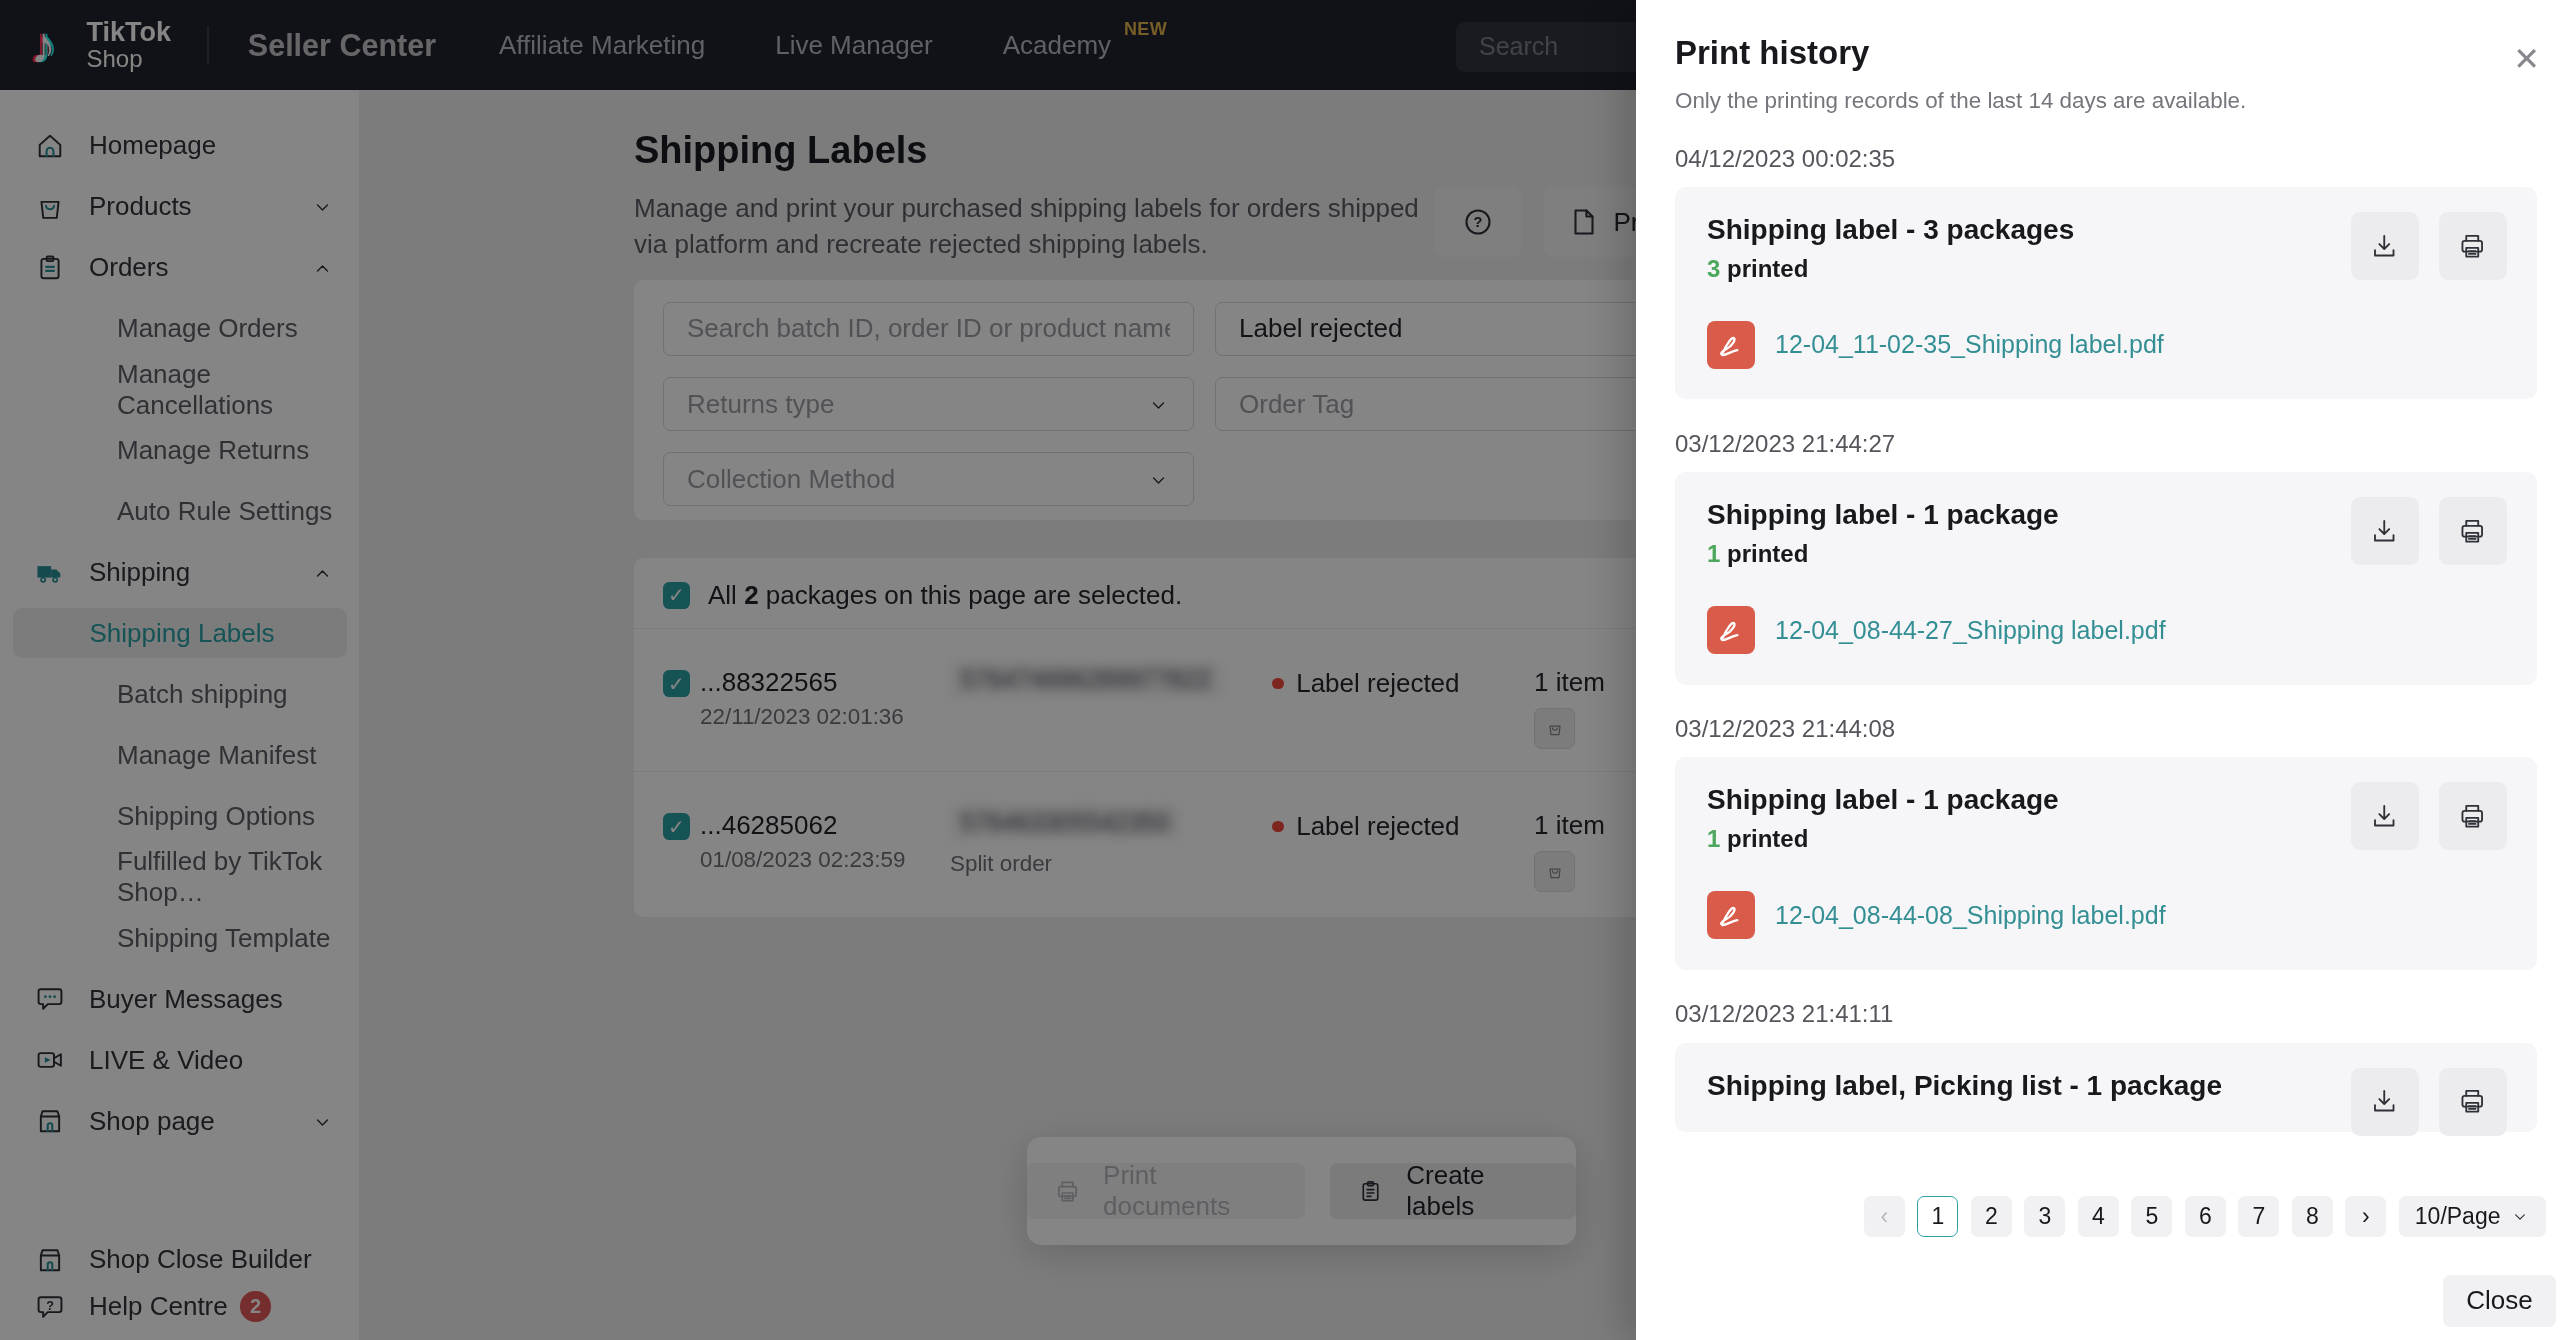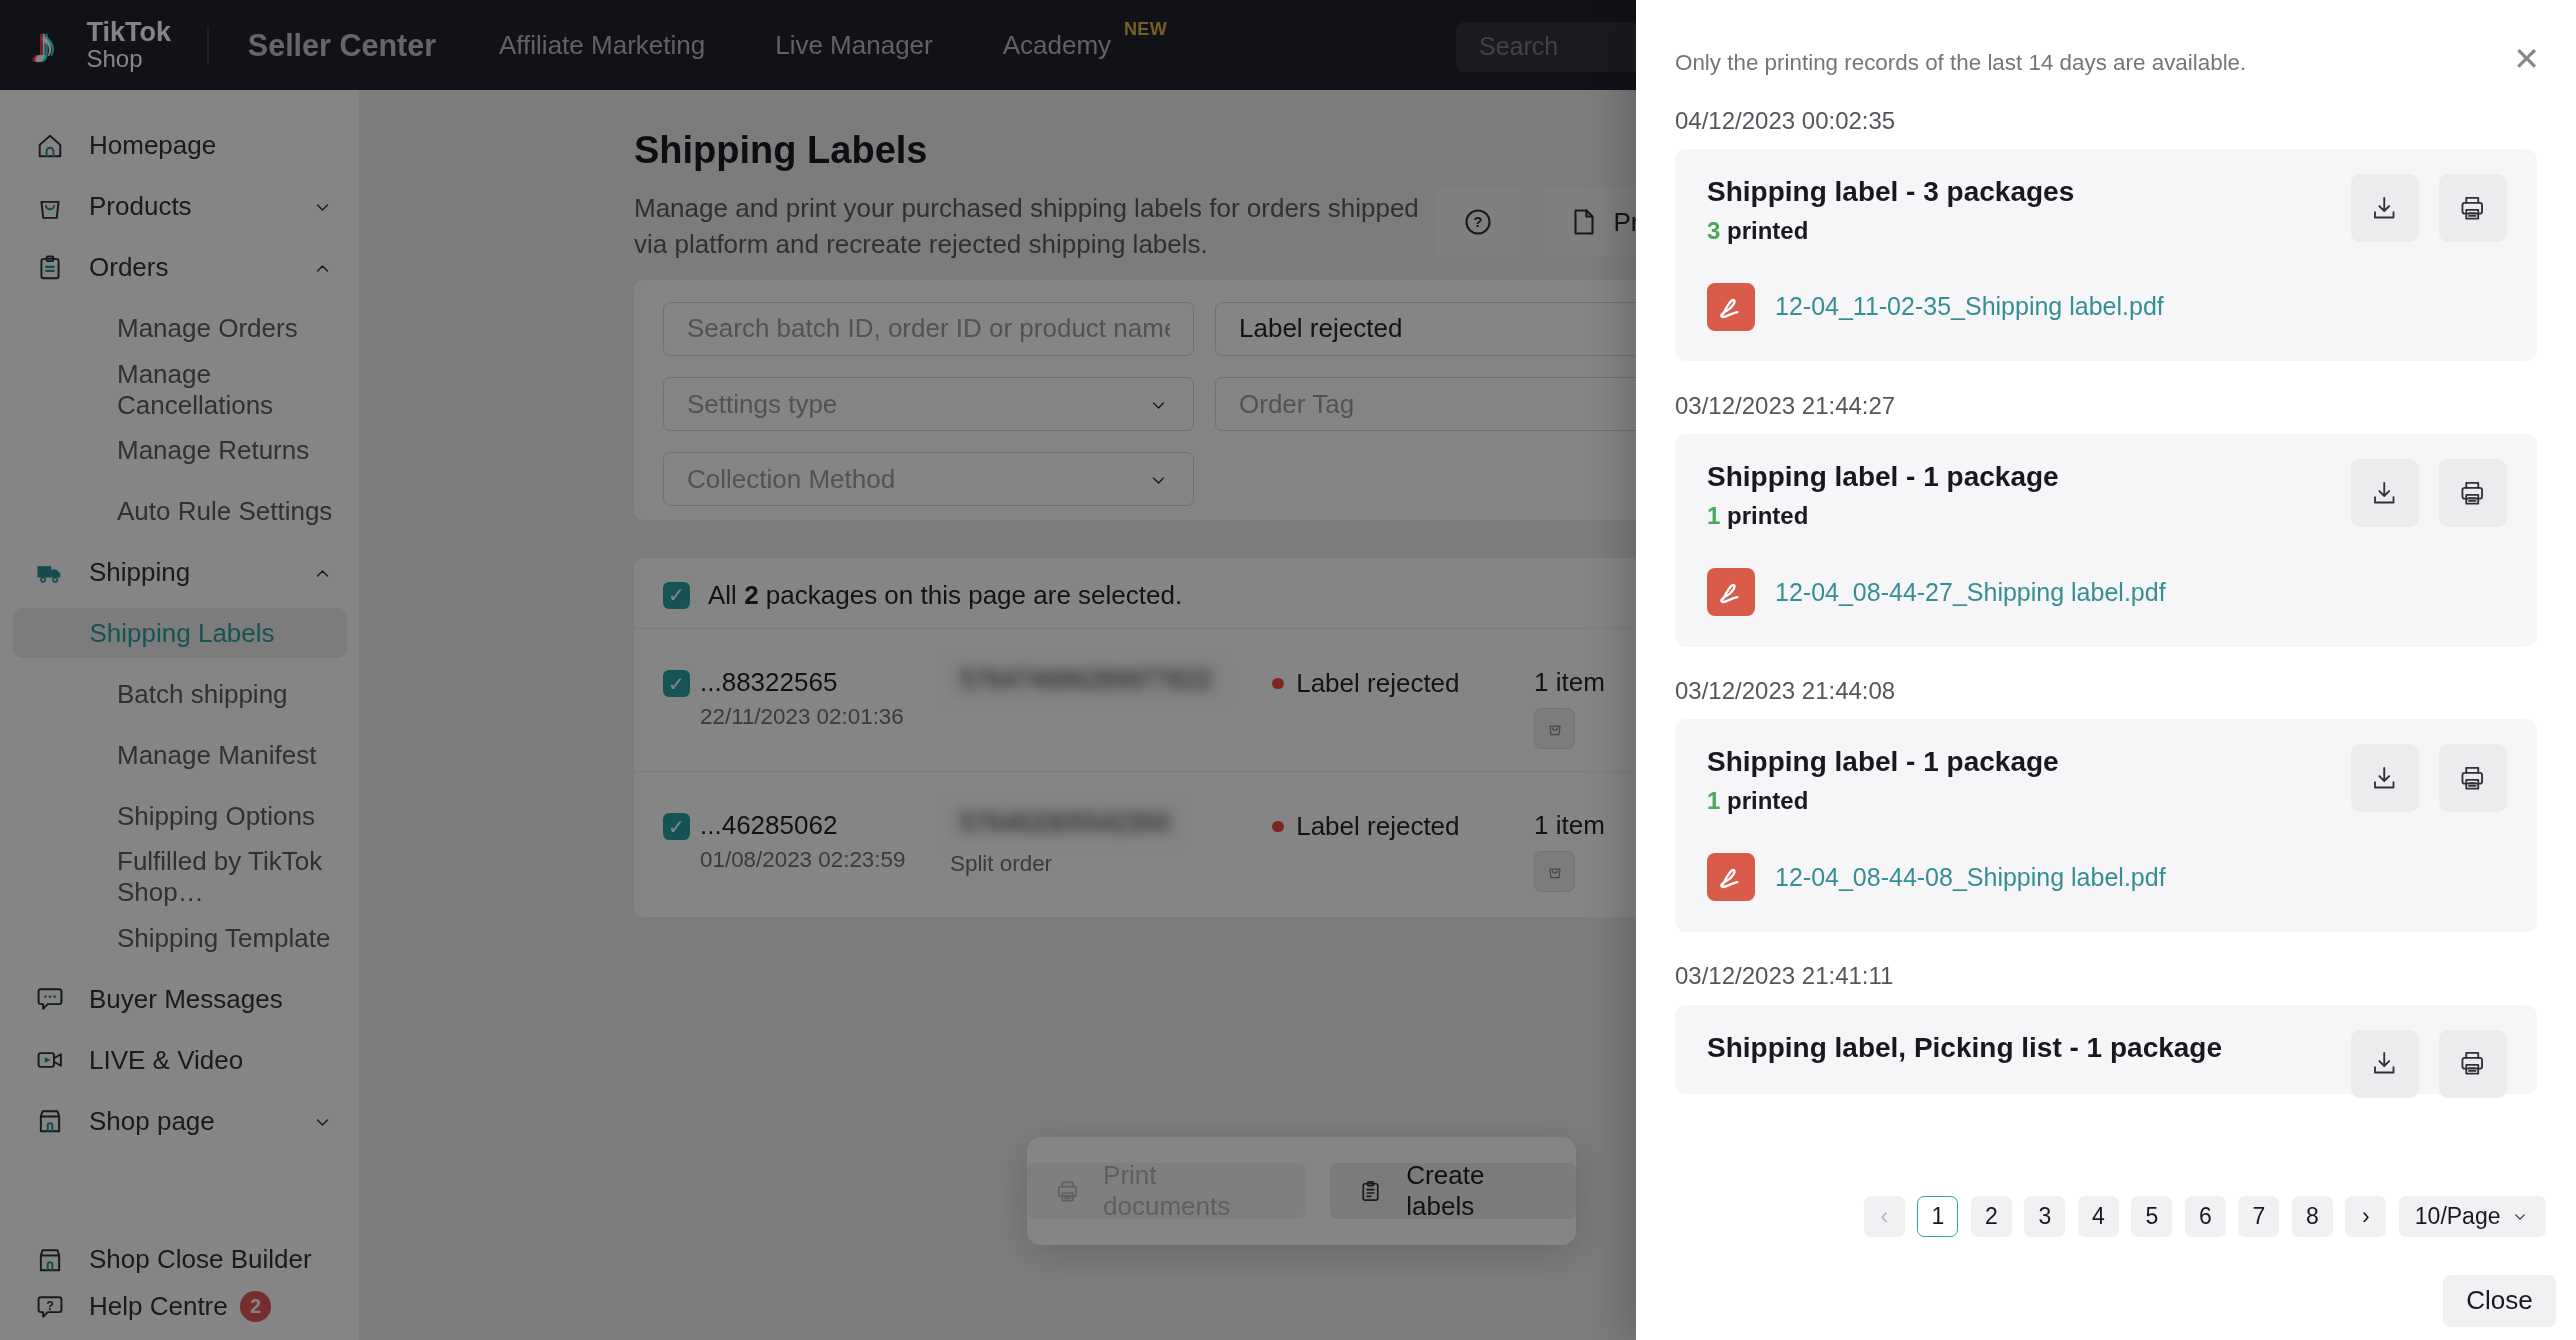--- a/index.html
+++ b/index.html
@@ -250,21 +250,21 @@
       </svg>
     <span>Print</span>
   </div>
 
   <div class="card filter-card">
     <input class="f-input" style="left: 29px; top: 21.5px; width: 531px;" placeholder="Search batch ID, order ID or product name">
     <div class="f-select" style="left:581px; top:21.5px; width:502px;">
       <span class="val">Label rejected</span>
     </div>
     <div class="f-select" style="left:29px; top:97px; width:531px;">
-      <span class="ph">Settings type</span>
+      <span class="ph">Returns type</span>
       <span class="f-chev"><svg viewBox="0 0 28 28">
             <path class="dk" d="M8 11 l6 6 6-6"></path>
           </svg></span>
     </div>
     <div class="f-select" style="left:581px; top:97px; width:502px;">
       <span class="ph">Order Tag</span>
     </div>
     <div class="f-select" style="left:29px; top:172px; width:531px;">
       <span class="ph">Collection Method</span>
       <span class="f-chev"><svg viewBox="0 0 28 28">
@@ -340,20 +340,21 @@
       <span>Create labels</span>
     </div>
   </div>
 </div>
 
 <div class="dim"></div>
 
 <div class="drawer">
   <div class="dw-close">✕</div>
   <div class="dw-inner">
+    <div class="dw-title">Print history</div>
     <div class="dw-sub">Only the printing records of the last 14 days are available.</div>
 
     <div class="ts">04/12/2023 00:02:35</div>
     <div class="entry">
       <div class="e-title">Shipping label - 3 packages</div>
       <div class="e-printed"><span class="cnt">3</span> <span>printed</span></div>
       <div class="e-actions">
         <div class="e-btn">
             <svg viewBox="0 0 28 28">
               <path class="dk" d="M14 4.5 V16 M9.5 12 l4.5 4.5 4.5-4.5"></path>

